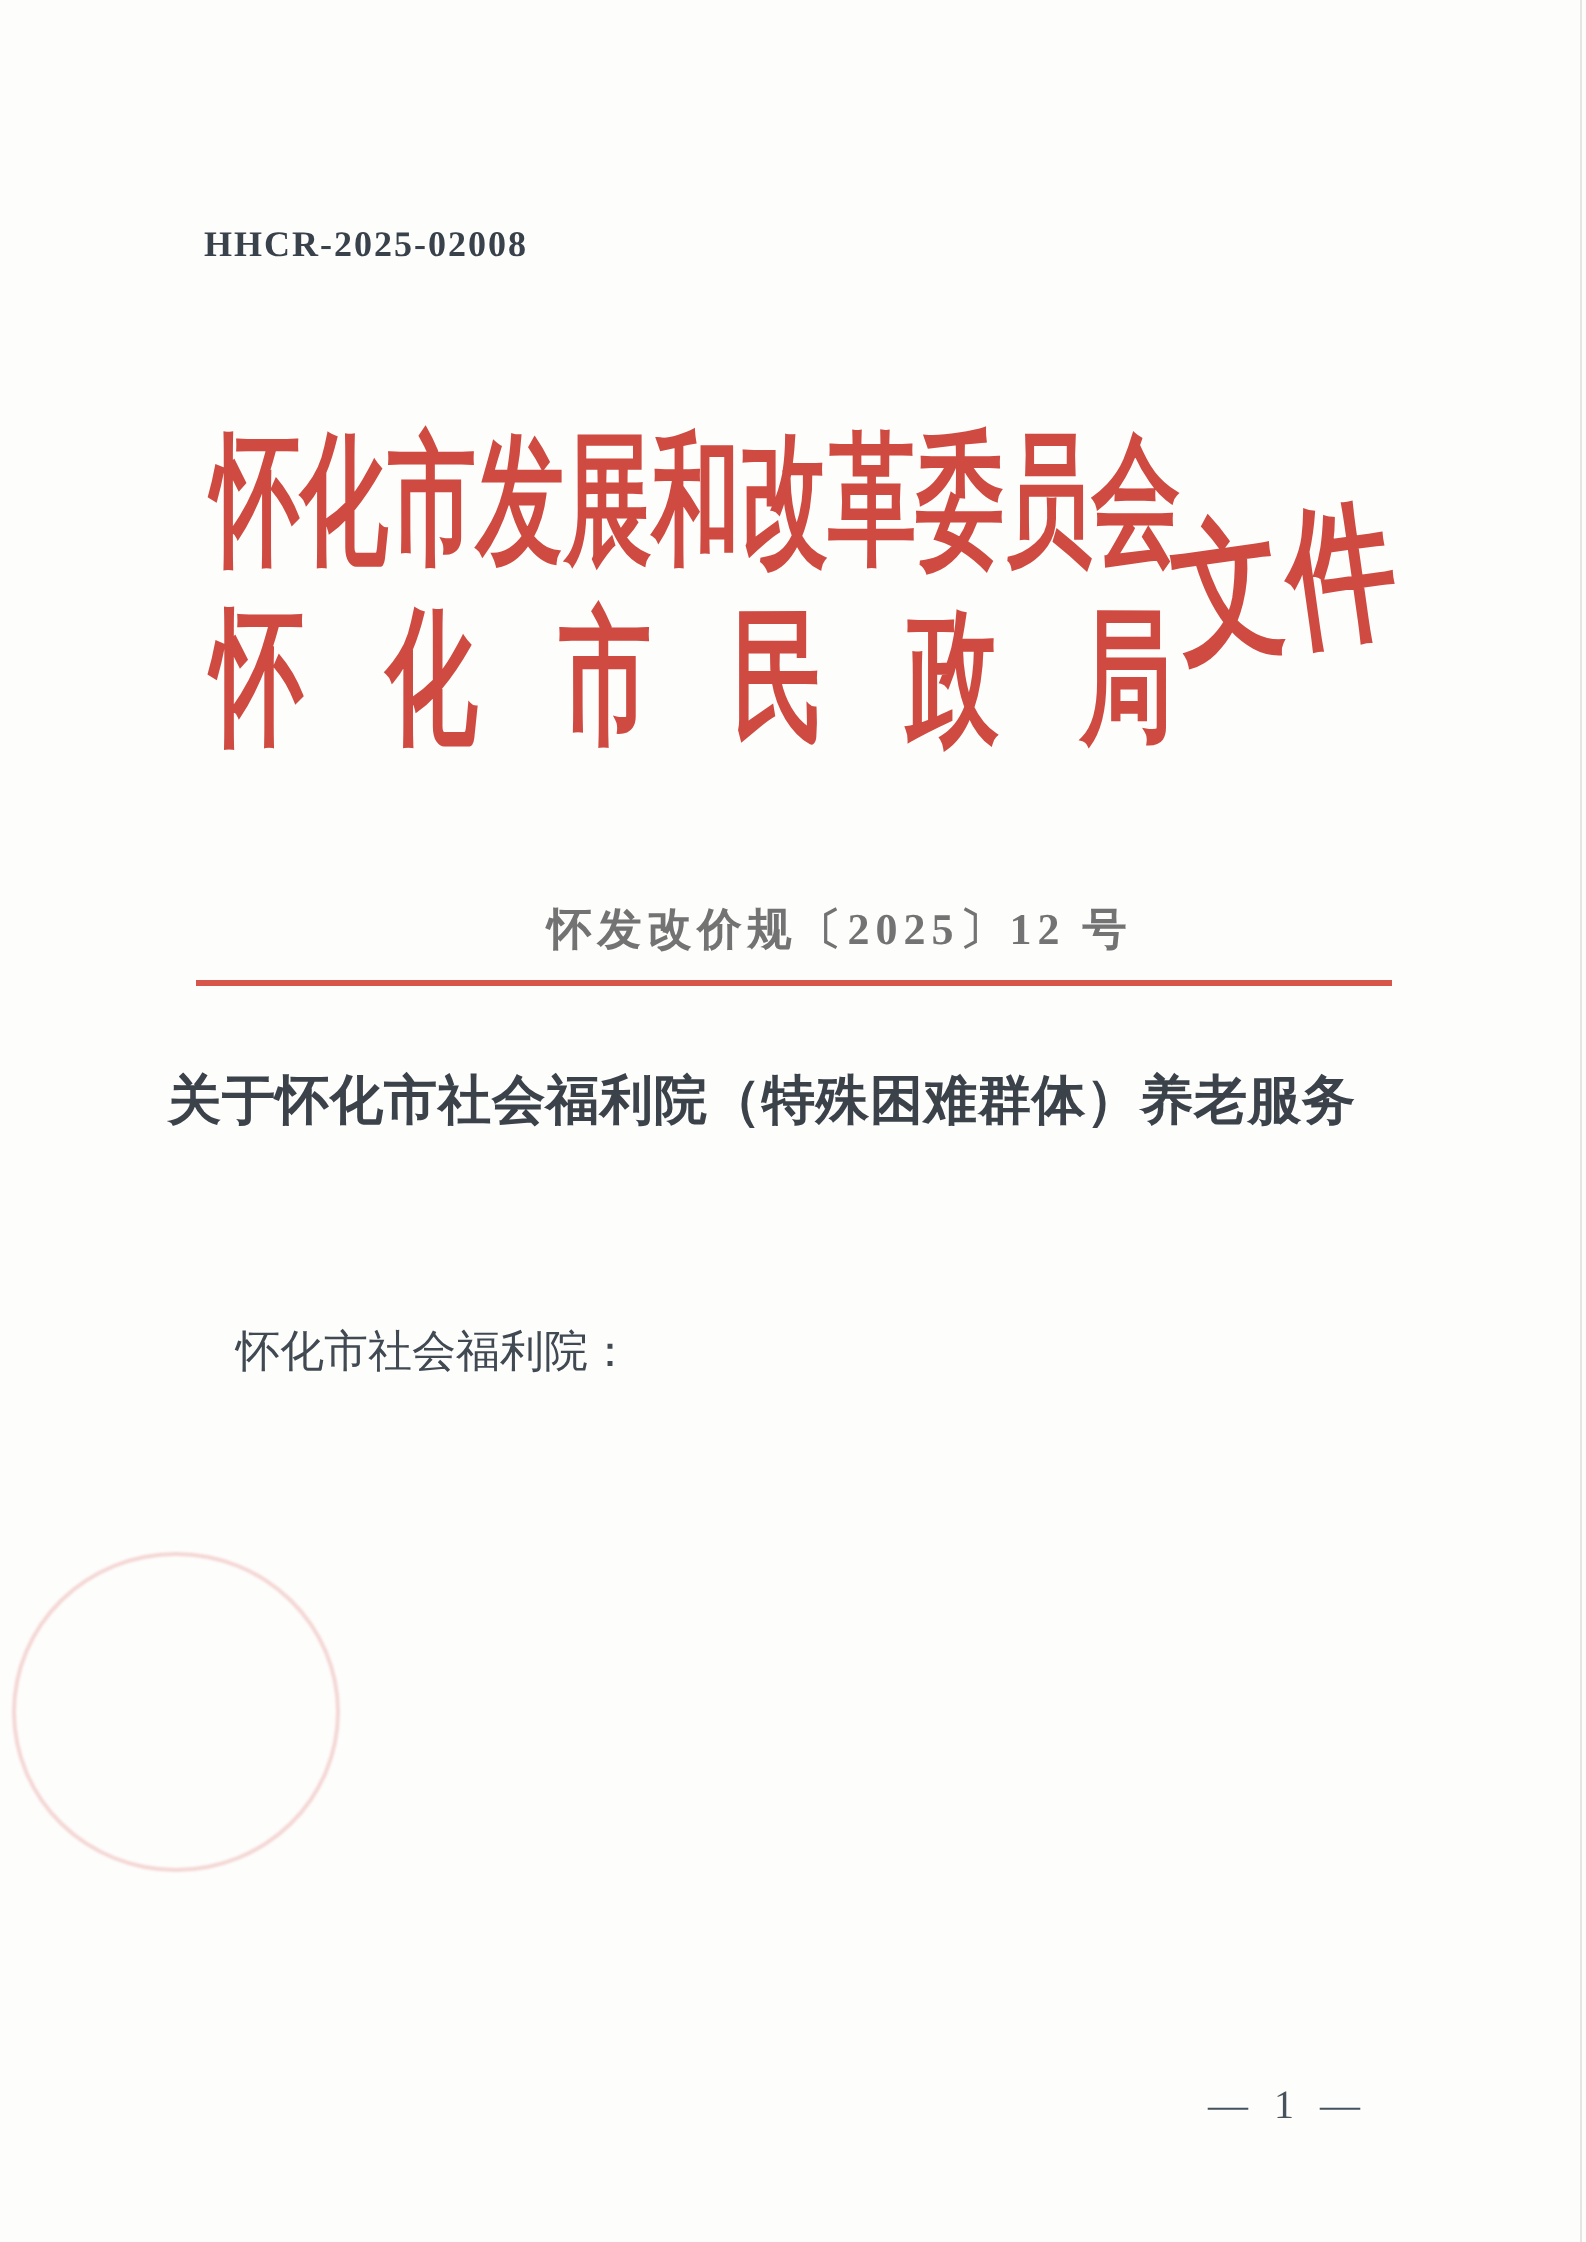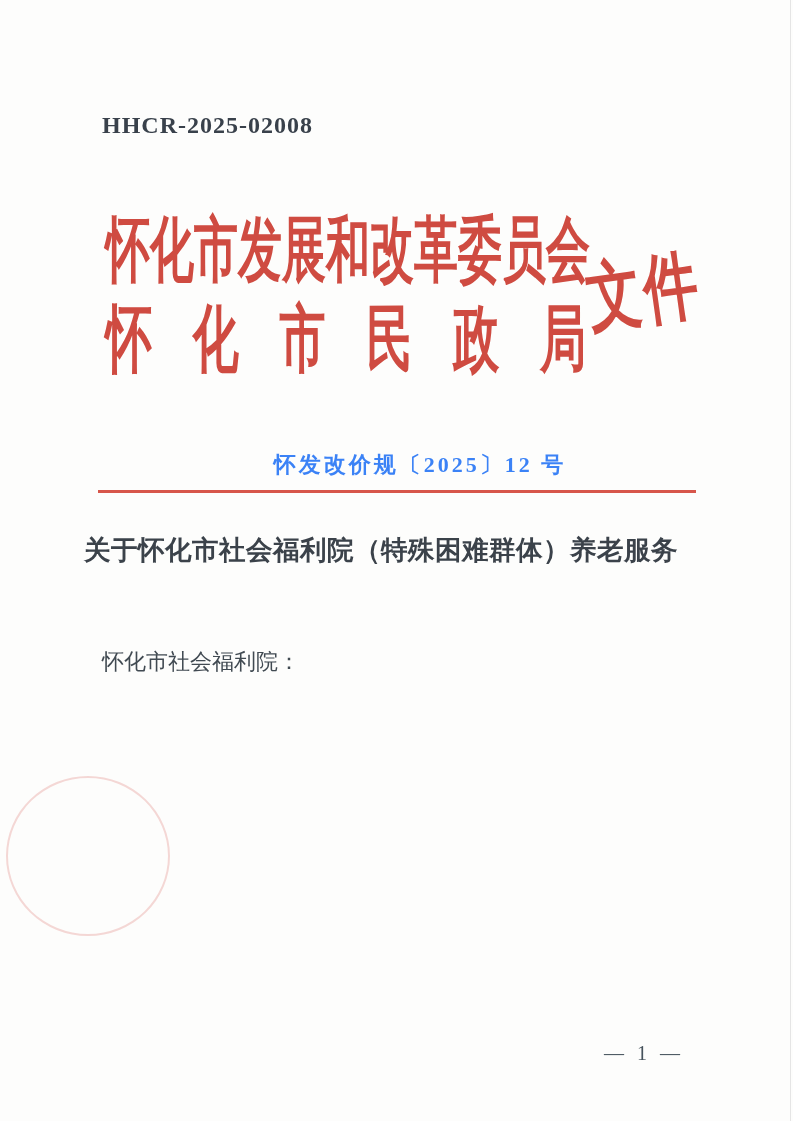--- a/index.html
+++ b/index.html
@@ -14,21 +14,21 @@
     font-family:"Liberation Serif","DejaVu Serif",serif;
     box-shadow:0 0 4px rgba(0,0,0,.15);
   }
   
   .page::after{
     content:"";position:absolute;top:0;right:2px;width:1px;height:100%;
     background:rgba(160,160,160,.25);
   }
   .doc-id{
     position:absolute;top:112px;left:102px;
-    font-size:24px;font-weight:bold;color:#39414b;letter-spacing:1px;
+    font-size:18px;font-weight:bold;color:#39414b;letter-spacing:1px;
     white-space:nowrap;
   }
   .org-line1{
     position:absolute;top:216px;left:106px;width:486px;
     font-size:44px;line-height:44px;font-weight:bold;color:#cf4b41;
     white-space:nowrap;letter-spacing:0;
     transform:scaleY(1.62);transform-origin:left top;
   }
   .org-line2{
     position:absolute;top:303px;left:106px;width:480px;
@@ -38,39 +38,39 @@
   .char-justify{display:flex;justify-content:space-between;}
   .doc-suffix{
     position:absolute;top:262px;left:582px;
     font-size:54px;line-height:54px;font-weight:bold;color:#cf4b41;
     letter-spacing:3px;white-space:nowrap;
     transform:rotate(-8deg) scaleY(1.4);transform-origin:left top;
   }
   .doc-number{
     position:absolute;top:450px;left:120px;width:600px;
     text-align:center;
-    font-size:22px;font-weight:bold;color:#3b82f6;letter-spacing:3px;
+    font-size:22px;font-weight:bold;color:#737373;letter-spacing:3px;
     white-space:nowrap;
   }
   .red-rule{
     position:absolute;top:490px;left:98px;width:598px;height:3px;
     background:#d7564b;border:0;margin:0;
   }
   .doc-title{
     position:absolute;top:527px;left:84px;width:626px;
     text-align:left;
     font-size:26.5px;line-height:47px;font-weight:bold;color:#3b424a;
     letter-spacing:.5px;
   }
   .body-text{
     position:absolute;top:644px;left:102px;width:591px;
     font-size:22px;line-height:36.6px;color:#414a52;
     text-align:justify;
   }
-  .body-text p{margin:0;text-indent:2em;}
+  .body-text p{margin:16px;text-indent:2em;font-family:Liberation Mono, monospace;}
   .body-text .salutation{text-indent:0;}
   .stamp-ghost{
     position:absolute;top:776px;left:6px;width:160px;height:156px;
     border:2px solid rgba(222,118,110,.28);border-radius:50%;
     filter:blur(.6px);
   }
   .page-number{
     position:absolute;top:1042px;left:604px;
     font-size:20px;color:#46525c;letter-spacing:4px;white-space:nowrap;
   }

